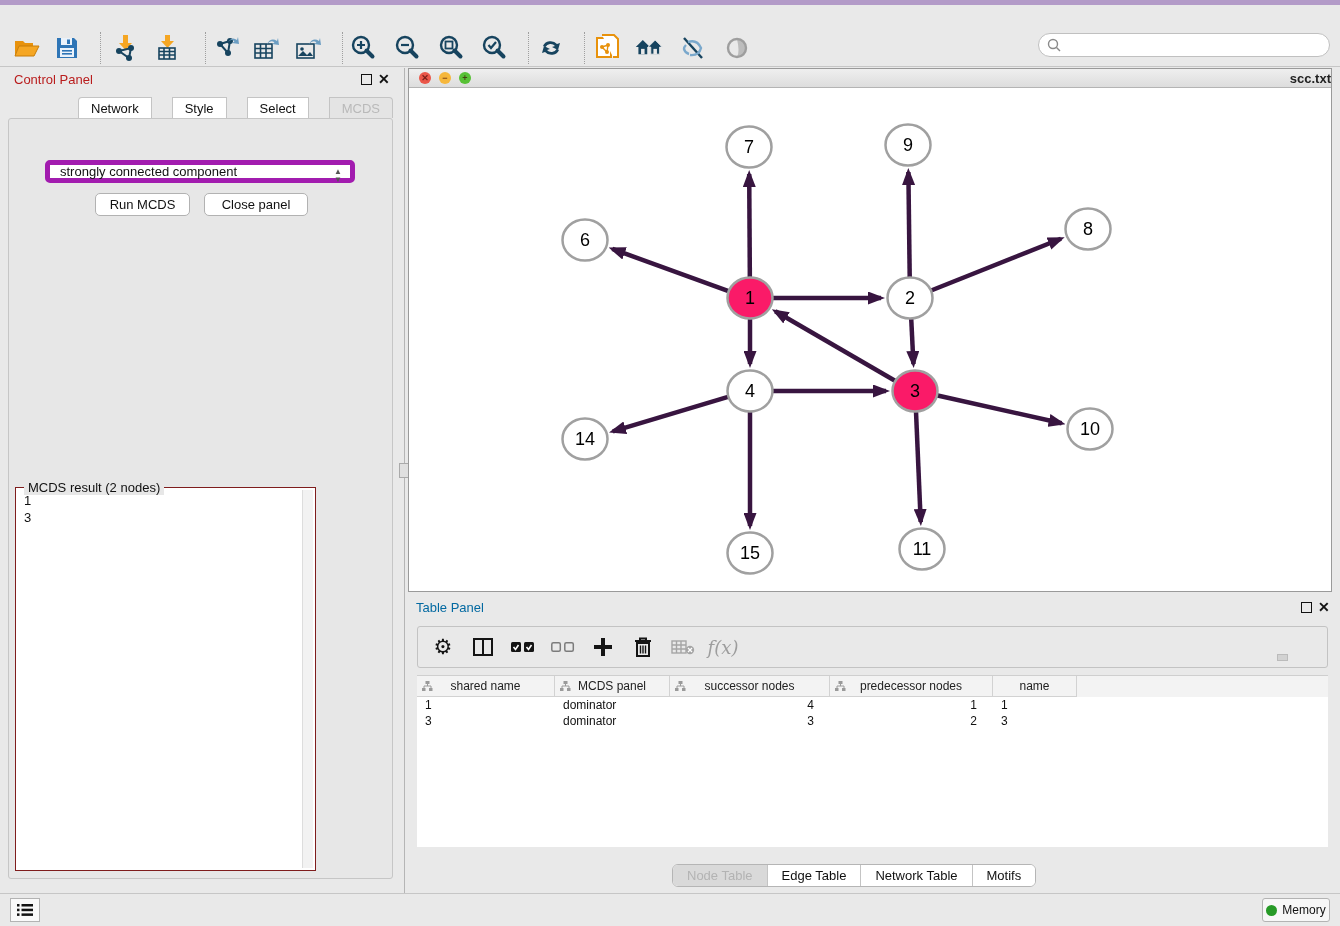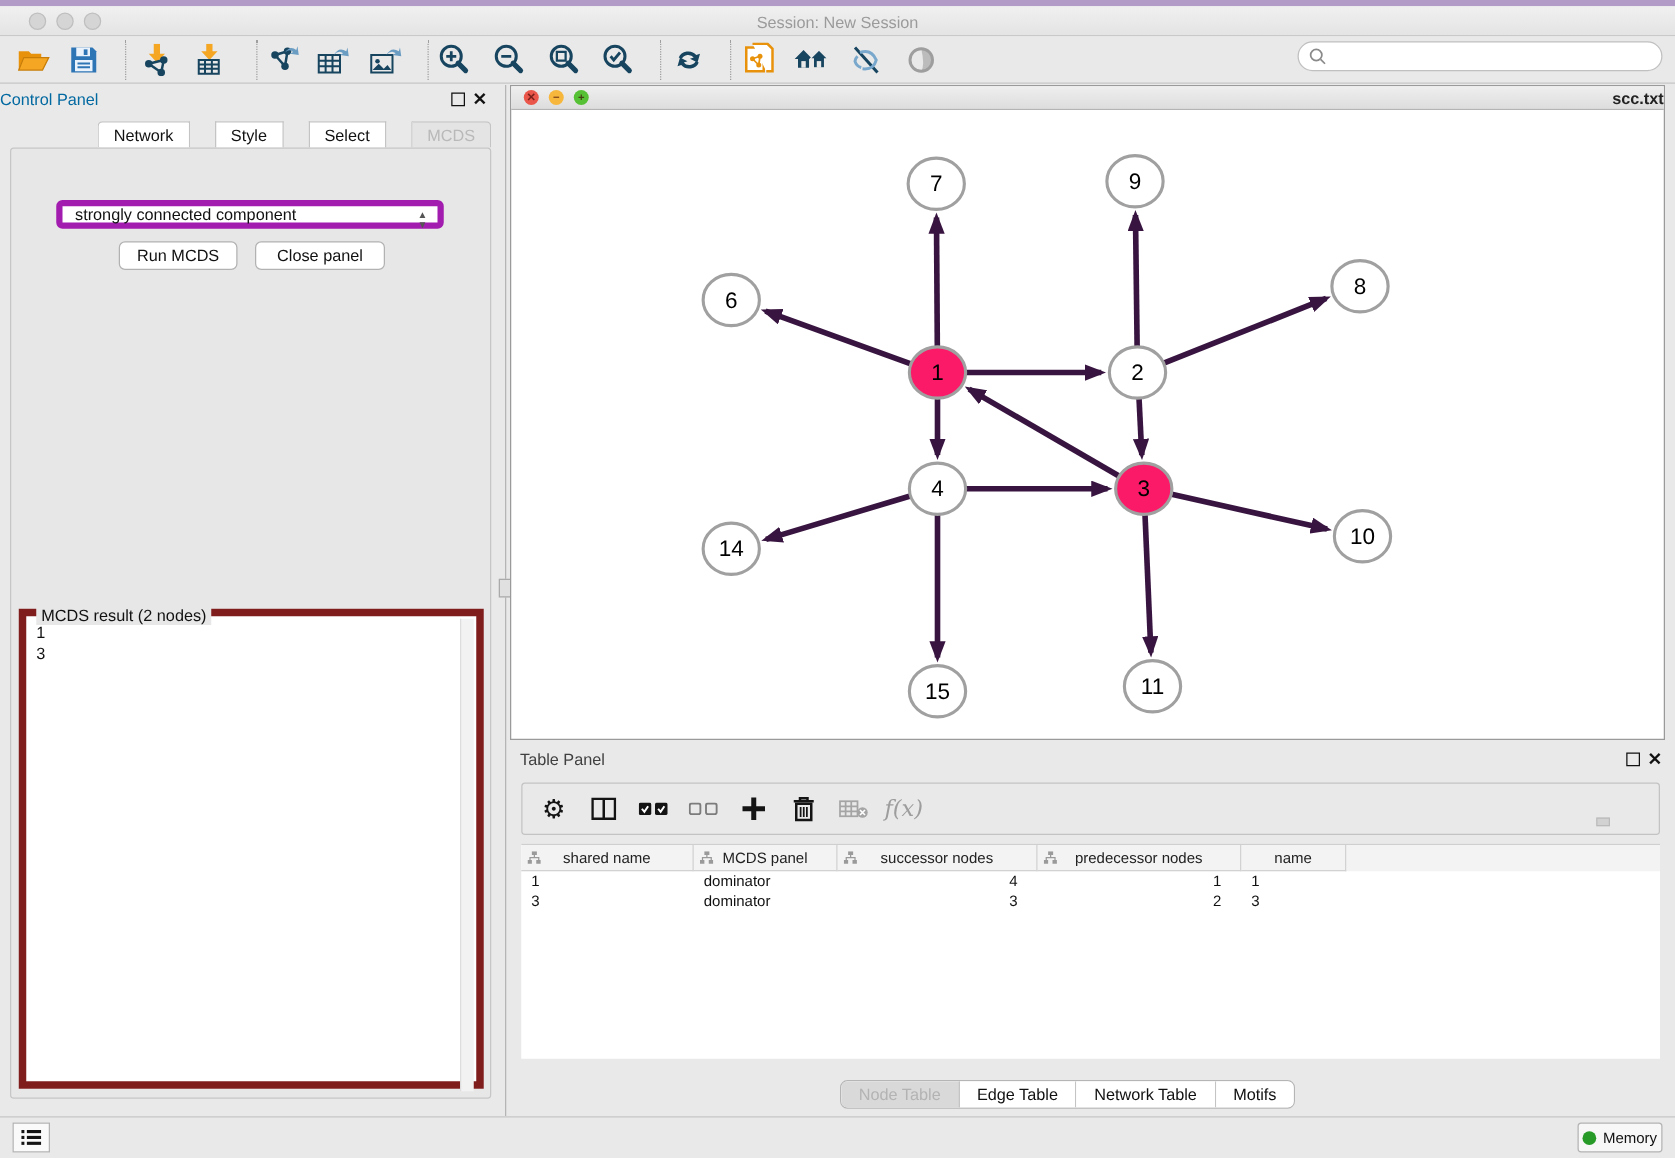--- a/index.html
+++ b/index.html
@@ -14,53 +14,53 @@
   #win-title { width:100%; text-align:center; top:5px; font-size:13px; color:#9b9b9b; }
 
   
   #toolbar { left:0; top:29px; width:1340px; height:38px; background:#e9e9e9; border-bottom:1px solid #c6c6c6; }
   .tsep { top:3px; width:0; height:32px; border-left:1px dotted #9f9f9f; }
   .ticon { top:5px; width:30px; height:28px; display:flex; align-items:center; justify-content:center; }
   #search-box { right:10px; top:4px; width:292px; height:24px; background:#fff; border:1px solid #c0c0c0; border-radius:12px; display:flex; align-items:center; padding-left:8px; }
   #search-box input { border:none; outline:none; font-size:12px; width:250px; background:transparent; }
 
   
-  #cp-title { left:0; top:72px; font-size:13px; color:#0369a1; }
+  #cp-title { left:14px; top:72px; font-size:13px; color:#b91c1c; }
   .panel-x { font-size:14px; font-weight:bold; color:#111; line-height:14px; }
   .panel-sq { width:11px; height:11px; border:1.5px solid #111; }
   #cp-tabs { left:78px; top:97px; height:21px; display:flex;gap:20px; }
   .cptab { border:1px solid #c4c4c4; border-bottom:none; background:#fff; font-size:13px; padding:3px 12px 0 12px; color:#111; }
   .cptab.first { border-radius:4px 0 0 0; }
   .cptab.selected { background:#e4e4e4; color:#b9b9b9; border-radius:0 4px 0 0; }
   #cp-box { left:8px; top:118px; width:385px; height:761px; background:#e7e7e7; border:1px solid #c6c6c6; border-radius:3px; }
   #opt-label { left:0; top:19px; width:100%; text-align:center; font-size:13px; color:#111; }
   #opt-select { left:36px; top:41px; width:310px; height:23px; background:#fff; border:5px solid #a21caf; border-radius:5px; font-size:13px; display:flex; align-items:center; padding-left:10px; color:#111; }
   .stepper { position:absolute; right:8px; top:3px; font-size:8px; color:#555; line-height:8px; text-align:center; }
   .btn { background:#fff; border:1px solid #b2b2b2; border-radius:5px; font-size:13px; color:#111; display:flex; align-items:center; justify-content:center; height:23px; }
   #run-btn { left:86px; top:74px; width:95px; }
   #close-btn { left:195px; top:74px; width:104px; }
-  #result-fs { left:6px; top:368px; width:372px; height:384px; border:6px solid #7f1d1d; background:#fff; }
+  #result-fs { left:6px; top:368px; width:301px; height:384px; border:1px solid #7f1d1d; background:#fff; }
   #result-legend { position:absolute; left:8px; top:-8px; background:#e7e7e7; font-size:13px; padding:0 4px; color:#111; }
   #result-text { position:absolute; left:2px; top:4px; width:352px; height:372px; font-family:"Liberation Sans",sans-serif; font-size:13px; line-height:17px; padding-left:6px; white-space:pre; color:#111; }
   #result-scroll { position:absolute; right:2px; top:2px; width:11px; height:378px; background:#f2f2f2; border-left:1px solid #ddd; }
 
   
   #v-divider { left:404px; top:68px; width:1px; height:825px; background:#b5b5b5; }
   #v-grip { left:399px; top:463px; width:10px; height:15px; background:#e0e0e0; border:1px solid #aaa; }
 
   
   #net-win { left:408px; top:68px; width:924px; height:524px; background:#fff; border:1px solid #9a9a9a; }
   #net-titlebar { left:0; top:0; width:100%; height:19px; background:linear-gradient(#efefef,#dddddd); border-bottom:1px solid #b4b4b4; }
   .tl { width:12px; height:12px; border-radius:50%; top:3px; font-size:9px; font-weight:bold; color:rgba(60,0,0,.65); text-align:center; line-height:12px; }
   #net-title { width:100%; text-align:right; top:2px; font-size:13px; color:#222;font-weight:bold; }
   #graph-svg { position:absolute; left:0; top:20px; }
   #net-grip { left:868px; top:585px; width:11px; height:7px; background:#d2d2d2; border:1px solid #bbb; }
 
   
-  #tp-title { left:416px; top:600px; font-size:13px; color:#404040;text-align:right; }
+  #tp-title { left:416px; top:600px; font-size:13px; color:#0369a1;text-align:right; }
   #tp-toolbar { left:417px; top:626px; width:911px; height:42px; border:1px solid #c3c3c3; border-radius:3px; display:flex; align-items:center; padding-left:12px; gap:14px; }
   .tpicon { width:26px; height:26px; display:flex; align-items:center; justify-content:center; }
   .fx { font-family:"DejaVu Serif", serif; font-style:italic; font-size:18px; color:#9d9d9d; }
   #tp-table { left:417px; top:675px; width:911px; height:172px; background:#fff; border-top:1px solid #cfcfcf; }
   #tp-header { display:flex; height:21px; background:#f3f3f3; }
   .th { border-right:1px solid #d2d2d2; border-bottom:1px solid #d2d2d2; font-size:12px; color:#222; display:flex; align-items:center; justify-content:center; position:relative; }
   .th .tree { position:absolute; left:5px; top:5px; }
   .tr { display:flex; height:16px; font-size:12px; color:#111; }
   .td { overflow:hidden; white-space:nowrap; }
   #tp-tabs { left:672px; top:864px; height:23px; display:flex; border:1px solid #b5b5b5; border-radius:6px; overflow:hidden; background:#fff; }
@@ -74,26 +74,20 @@
   #memory-btn { right:10px; top:4px; width:68px; height:24px; background:#f7f7f7; border:1px solid #b3b3b3; border-radius:3px; display:flex; align-items:center; justify-content:center; gap:5px; font-size:12px; color:#111; }
   #memory-dot { width:11px; height:11px; border-radius:50%; background:#279a27; }
 </style>
 </head>
 <body>
 
 <div id="app">
 
   <div class="abs" id="top-strip"></div>
 
-  <div class="abs" id="titlebar">
-    <div class="abs traffic" style="left:23px"></div>
-    <div class="abs traffic" style="left:45px"></div>
-    <div class="abs traffic" style="left:67px"></div>
-    <div class="abs" id="win-title">Session: New Session</div>
-  </div>
 
   <div class="abs" id="toolbar">
     <div class="abs ticon" style="left:12px">
       <svg width="26" height="22" viewBox="0 0 26 22">
           <path d="M1 4 h8 l2 2 h8 v3 H5 L1 19 Z" fill="#e8920c"></path>
           <path d="M5 9 h20 l-5 10 H1 Z" fill="#f5a623" stroke="#c87d08" stroke-width="1"></path>
         </svg>
     </div>
     <div class="abs ticon" style="left:52px">
       <svg width="22" height="22" viewBox="0 0 22 22">

